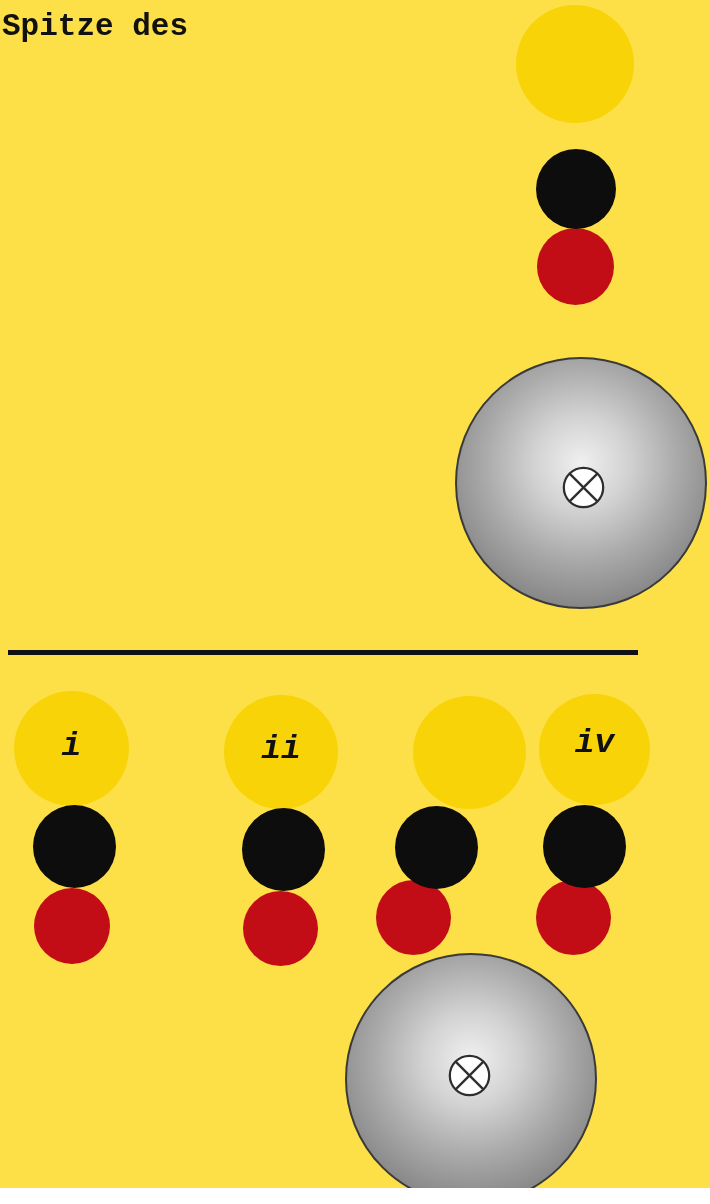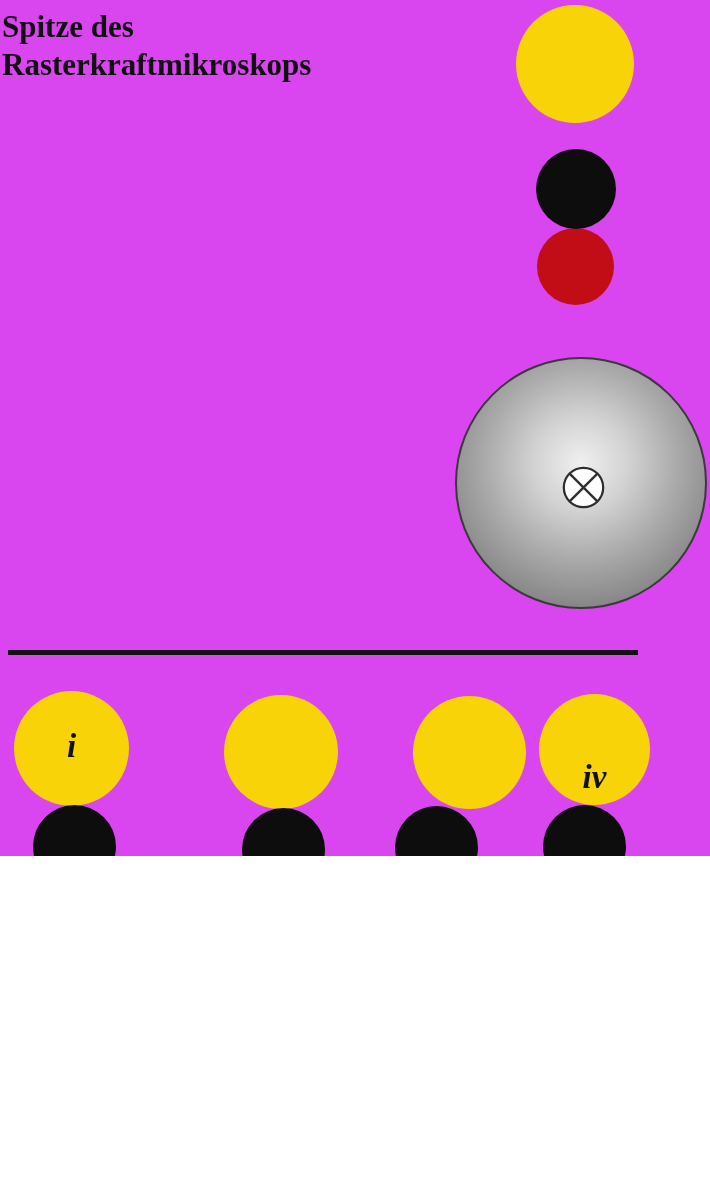--- a/index.html
+++ b/index.html
@@ -1,21 +1,21 @@
 <!DOCTYPE html>
 <html><head>
 <meta charset="utf-8">
 <style>
   html,body{margin:0;padding:0;background:#ffffff;}
   .canvas{
     position:relative;
-    width:710px;height:856px;
-    background:#d946ef;
+    width:710px;height:1188px;
+    background:#fde047;
     overflow:hidden;
-    font-family:Liberation Serif, serif;
+    font-family:Liberation Mono, monospace;
     color:#111;
   }
   .label{
     position:absolute;
     font-weight:bold;
     font-size:31px;
     line-height:38px;
     color:#111;
     white-space:nowrap;
   }
@@ -58,34 +58,33 @@
   .c2-l{left:224px;top:695px;width:114px;height:109px;}
   
   .c3-y{left:413px;top:696px;width:113px;height:113px;}
   .c3-b{left:395px;top:806px;width:83px;height:83px;}
   .c3-r{left:376px;top:880px;width:75px;height:75px;}
   .c3-l{left:413px;top:696px;width:113px;height:108px;}
   
   .c4-y{left:539px;top:694px;width:111px;height:111px;}
   .c4-b{left:543px;top:805px;width:83px;height:83px;}
   .c4-r{left:536px;top:880px;width:75px;height:75px;}
-  .c4-l{left:539px;top:724px;width:111px;height:106px;}
+  .c4-l{left:539px;top:690px;width:111px;height:106px;}
   
   .bottom-sphere{left:345px;top:953px;width:252px;height:252px;}
   .bottom-marker{left:447px;top:1053px;width:45px;height:45px;}
   .z1{z-index:1}.z2{z-index:2}.z3{z-index:3}.z4{z-index:4}
 </style>
 </head>
 <body>
 
 <div class="canvas">
 
   <div class="label tip-text">
     <div>Spitze des</div>
-    <div>Rasterkraftmikroskops</div>
   </div>
   <div class="circle tip-circle z1" style="background: rgb(248, 211, 7);"></div>
 
   <div class="circle legend-red z2" style="background: rgb(194, 13, 23);"></div>
   <div class="circle legend-black z3" style="background: rgb(13, 13, 13);"></div>
 
   <div class="sphere legend-sphere z1"></div>
   <div class="marker legend-marker z2">
     <svg width="45" height="45" viewBox="0 0 48 48" aria-hidden="true">
       <circle cx="24" cy="24" r="21" fill="#ffffff" stroke="#2e2e2e" stroke-width="2.4"></circle>
@@ -95,20 +94,21 @@
   </div>
 
   <div class="divider rule"></div>
 
   <div class="circle c1-y z1" style="background: rgb(248, 211, 7);"></div>
   <div class="config-label c1-l z4">i</div>
   <div class="circle c1-r z2" style="background: rgb(194, 13, 23);"></div>
   <div class="circle c1-b z3" style="background: rgb(13, 13, 13);"></div>
 
   <div class="circle c2-y z1" style="background: rgb(248, 211, 7);"></div>
+  <div class="config-label c2-l z4">ii</div>
   <div class="circle c2-r z2" style="background: rgb(194, 13, 23);"></div>
   <div class="circle c2-b z3" style="background: rgb(13, 13, 13);"></div>
 
   <div class="circle c3-y z1" style="background: rgb(248, 211, 7);"></div>
   <div class="circle c3-r z2" style="background: rgb(194, 13, 23);"></div>
   <div class="circle c3-b z3" style="background: rgb(13, 13, 13);"></div>
 
   <div class="circle c4-y z1" style="background: rgb(248, 211, 7);"></div>
   <div class="config-label c4-l z4">iv</div>
   <div class="circle c4-r z2" style="background: rgb(194, 13, 23);"></div>

